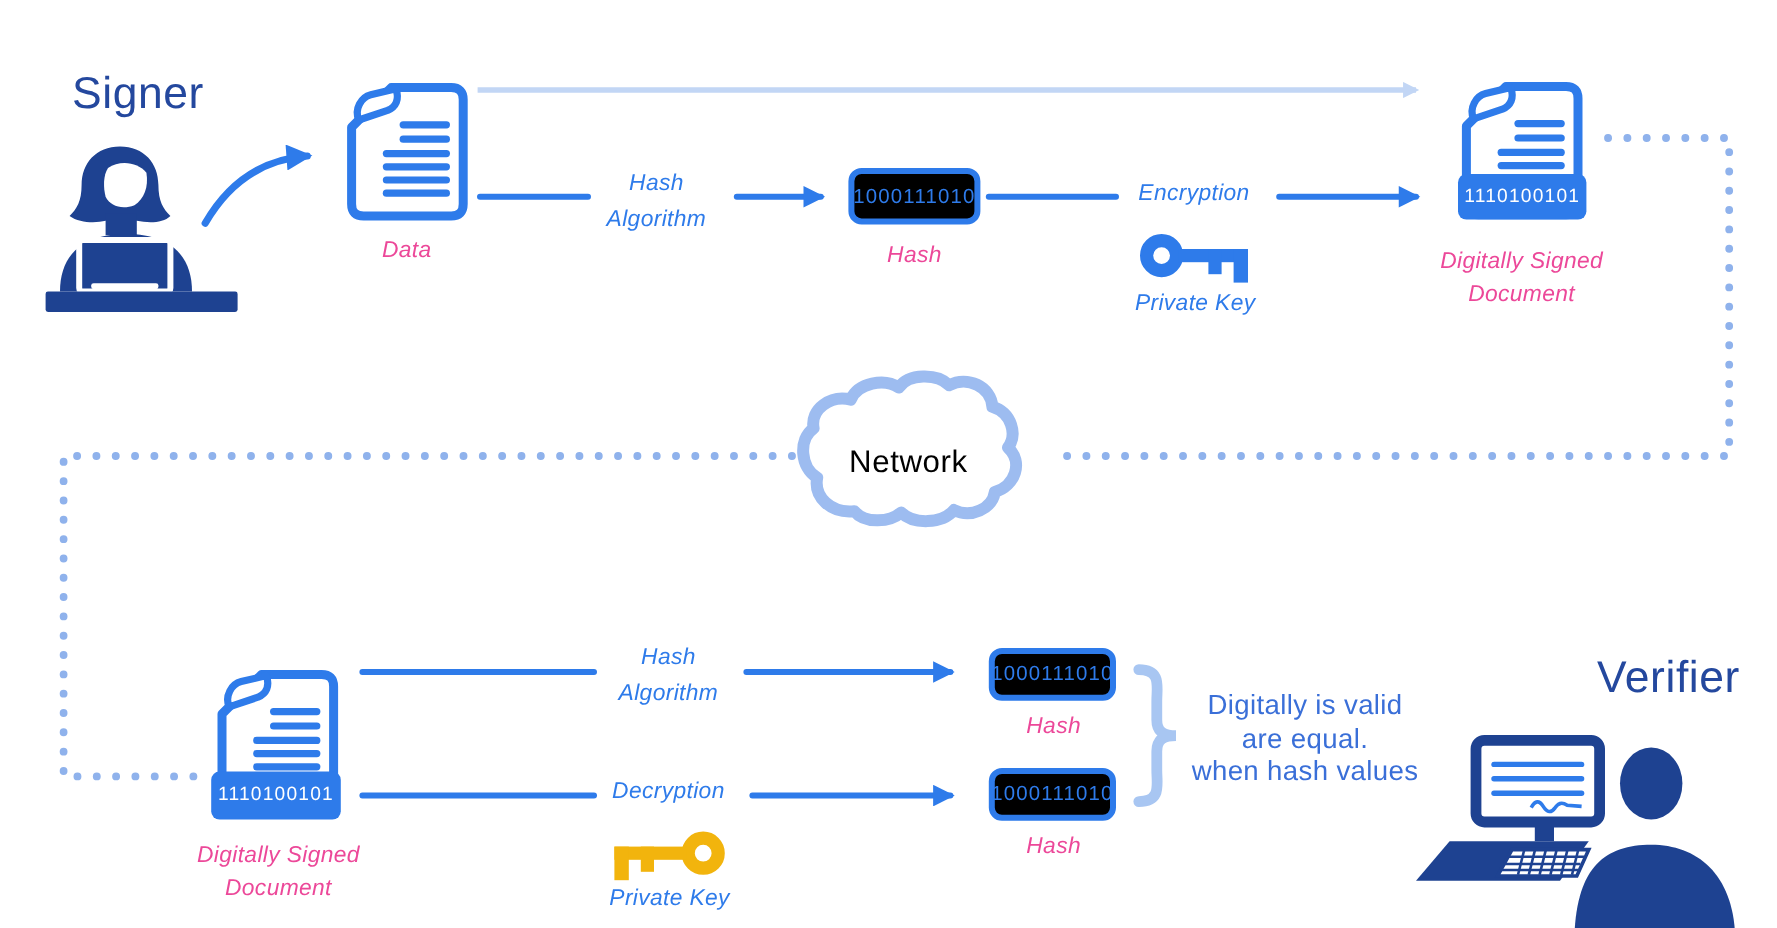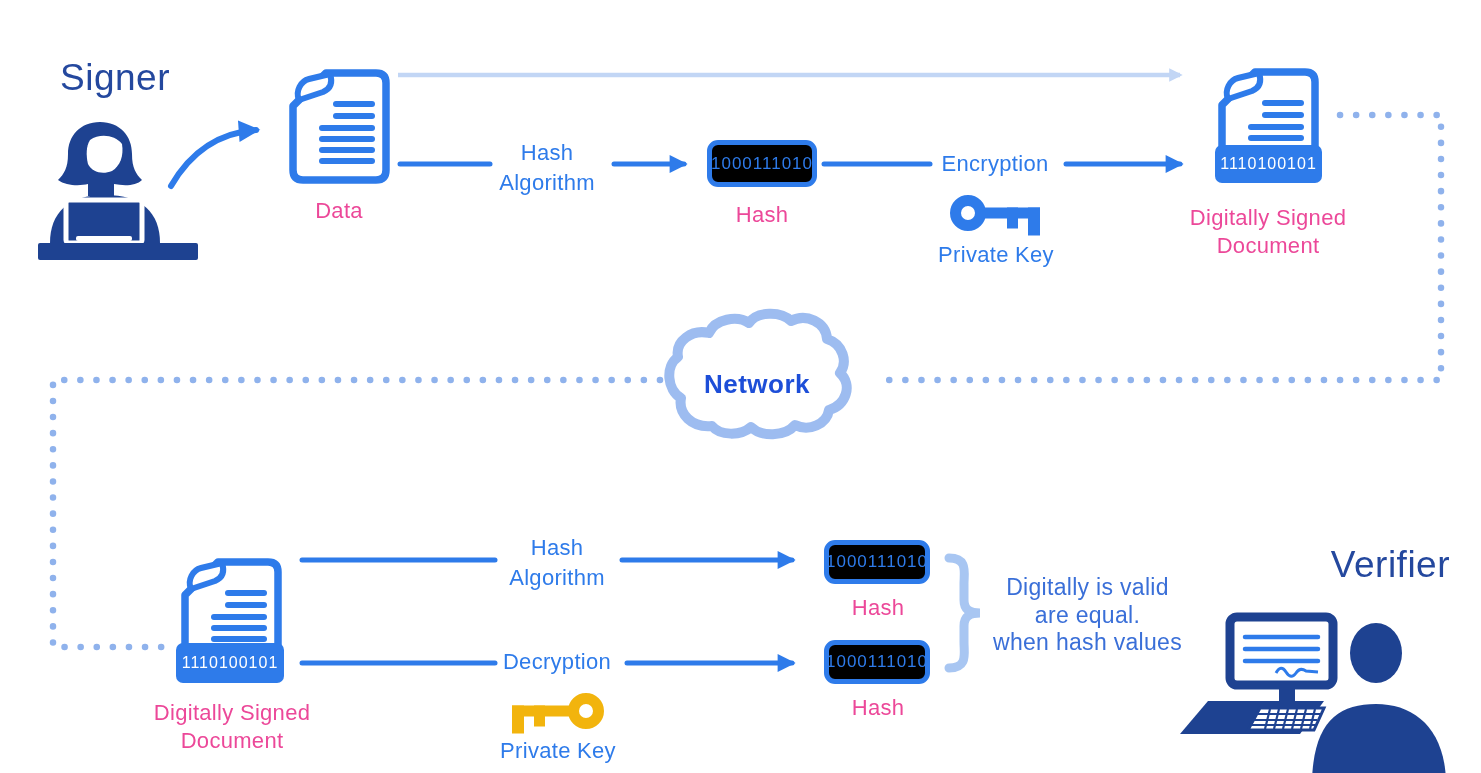--- a/index.html
+++ b/index.html
@@ -6,31 +6,31 @@
   .canvas{
     position:relative;width:1481px;height:773px;background:#ffffff;overflow:hidden;
     font-family:"Liberation Sans","DejaVu Sans",sans-serif;
     margin-top:12px;
   }
   svg.layer{position:absolute;left:0;top:0;width:1481px;height:773px;}
   .lbl{position:absolute;text-align:center;line-height:1.18;letter-spacing:0.3px;}
   .navy{color:#ec4899;}
   .blue{color:#2e7bea;}
   .title{font-size:37px;color:#24489e;letter-spacing:0.5px;}
-  .t24{font-size:22px;}
+  .t24{font-size:19px;font-style:italic;}
   .hash-box{
     position:absolute;box-sizing:border-box;border:5px solid #2e7bea;border-radius:11px;
     background:#000000;color:#2e7bea;display:flex;align-items:center;justify-content:center;
     font-size:17px;letter-spacing:1px;
   }
   .band{
     position:absolute;background:#2e7bea;border-radius:7px;color:#ffffff;
     display:flex;align-items:center;justify-content:center;font-size:16px;letter-spacing:1px;
   }
-  .net{font-size:26px;font-weight:bold;color:#1d4ed8;letter-spacing:0.5px;}
+  .net{font-size:26px;font-weight:normal;color:#000000;letter-spacing:0.5px;}
   .note{font-size:23px;color:#3a6fd8;line-height:1.2;}
 </style>
 </head>
 <body>
 
 <div class="canvas">
 
   <svg class="layer" viewBox="0 0 1481 773">
     <defs>
       <marker id="arrBlue" viewBox="0 0 10 10" refX="8" refY="5" markerWidth="4.2" markerHeight="3.6" orient="auto">

